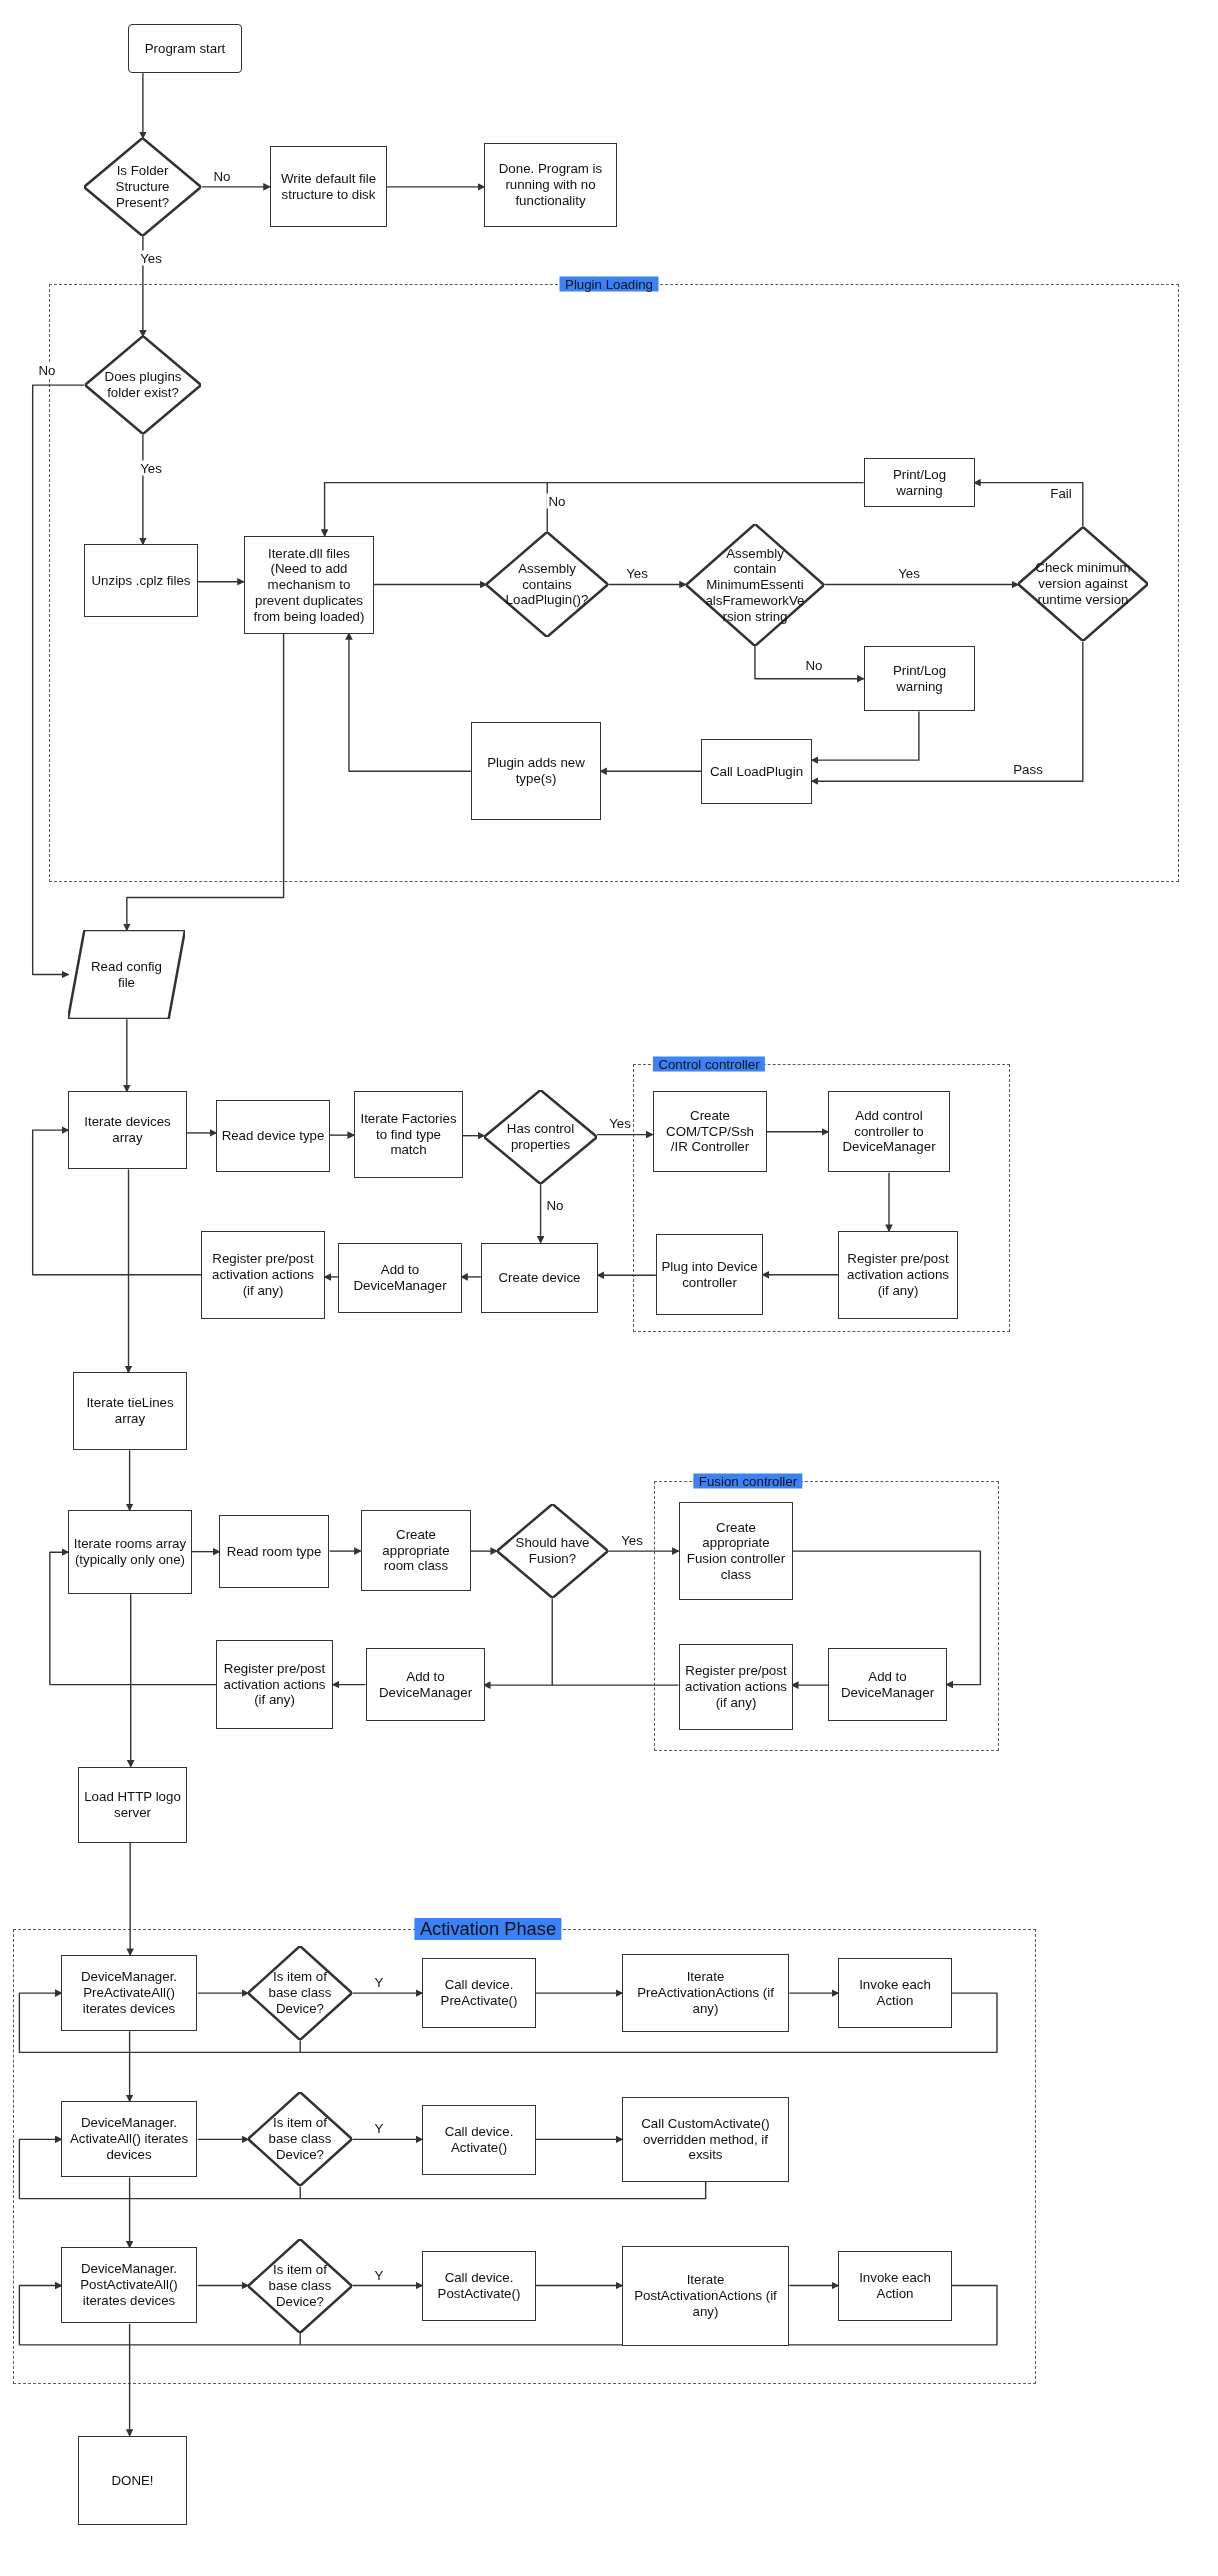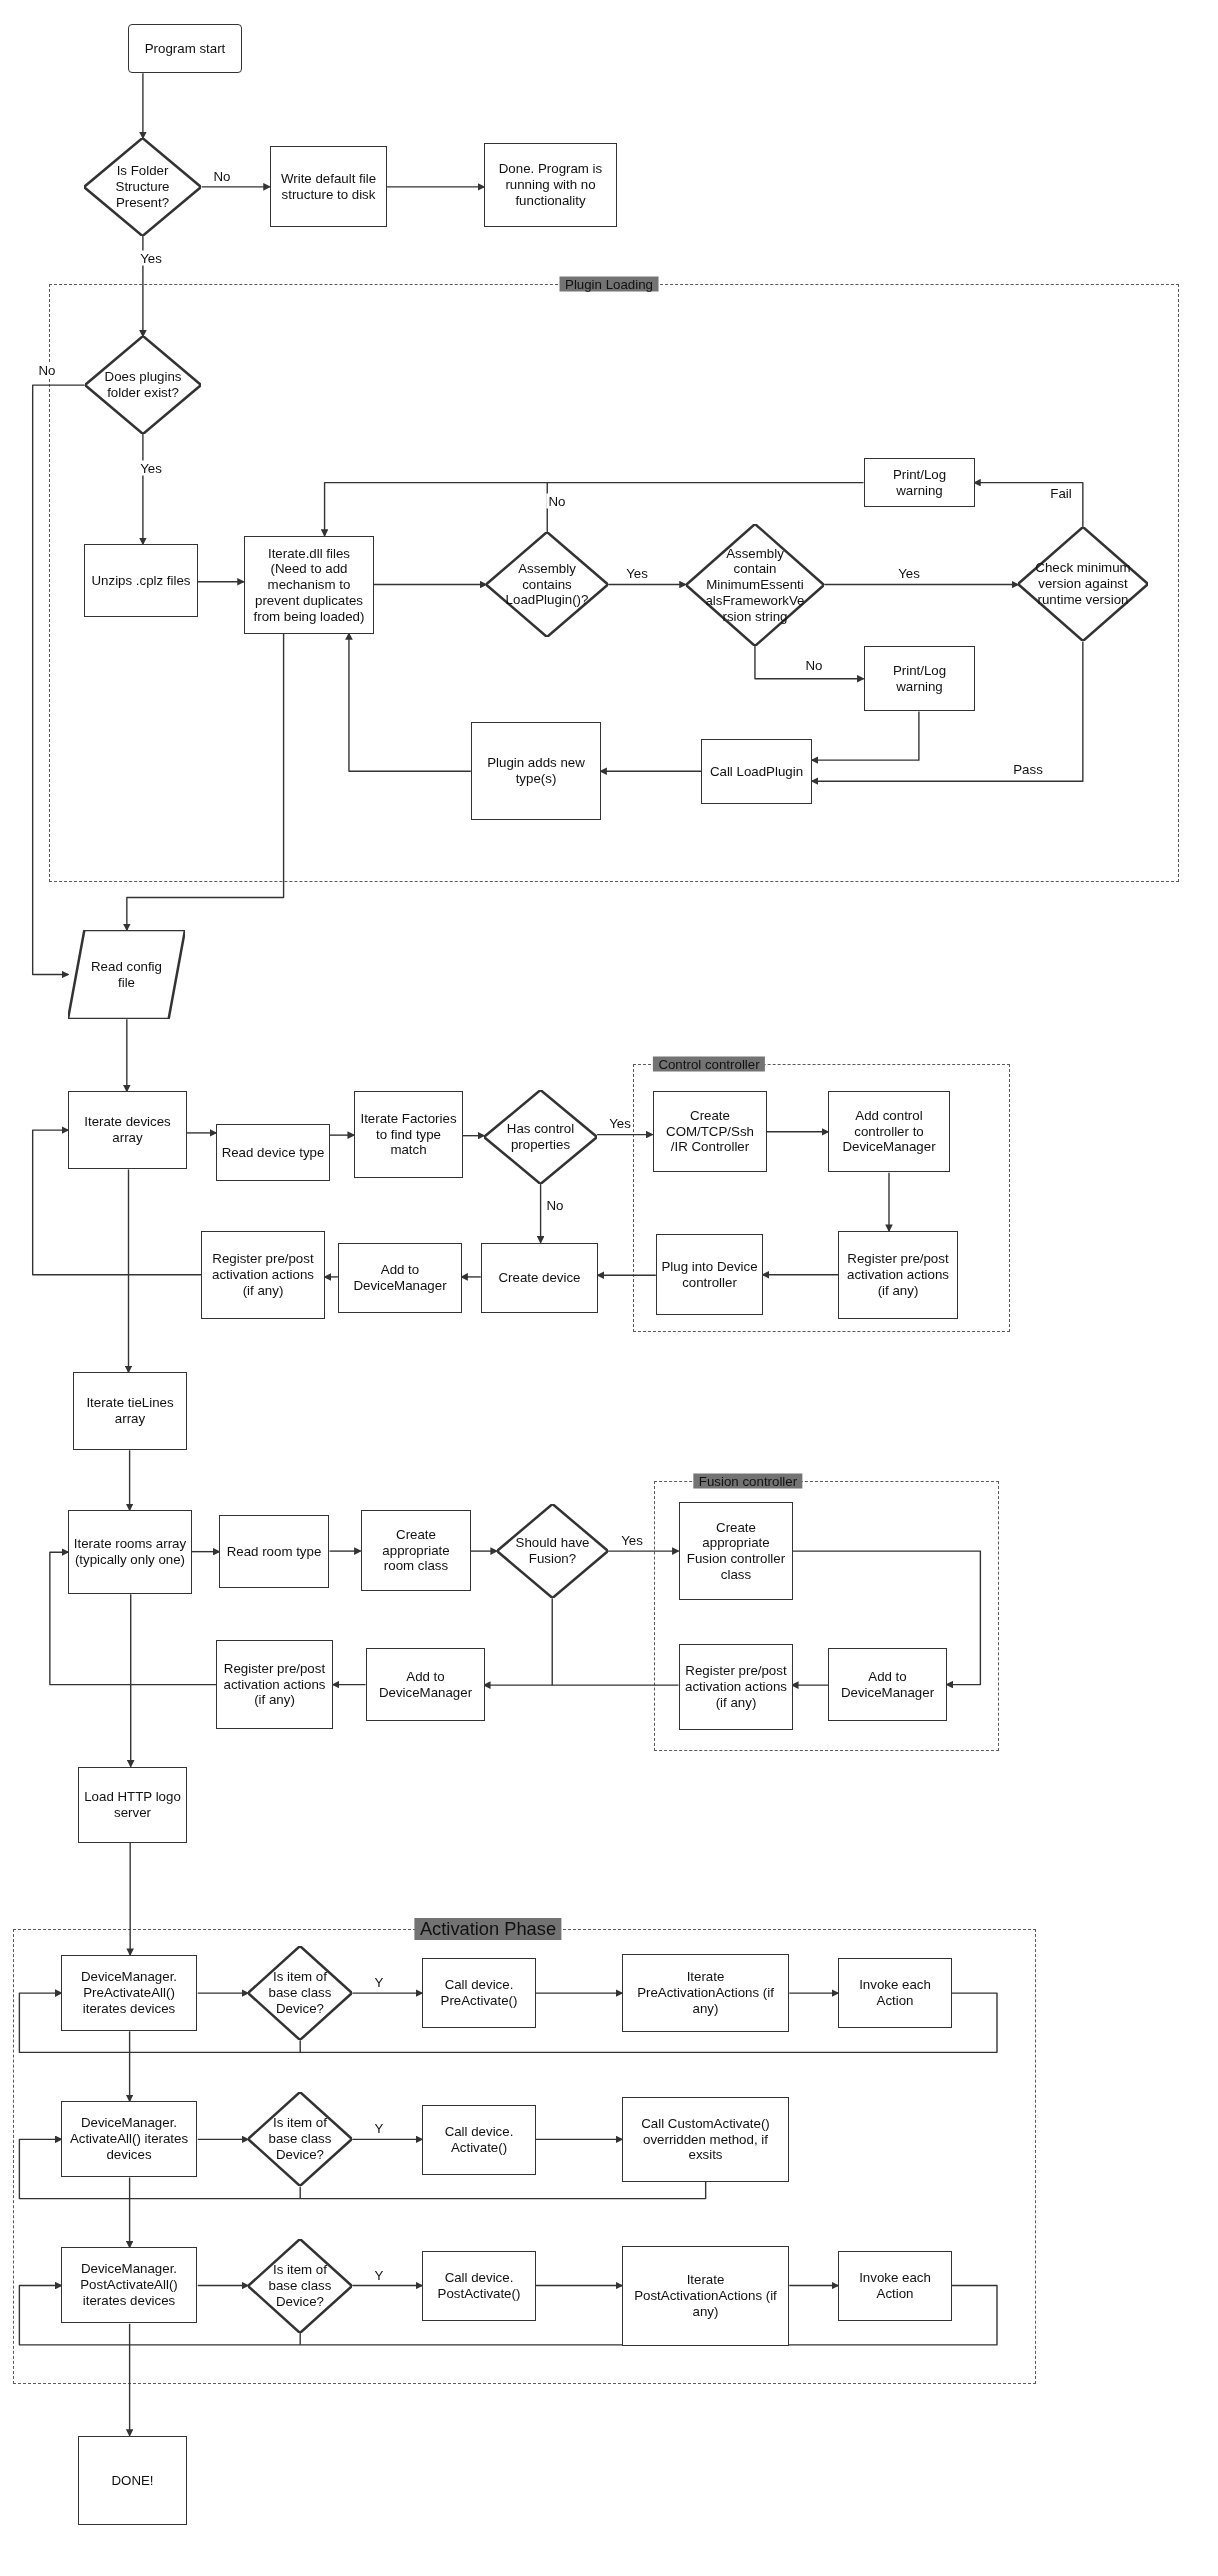--- a/index.html
+++ b/index.html
@@ -3,21 +3,21 @@
 <meta charset="utf-8">
 <style>
   * { box-sizing: border-box; margin: 0; padding: 0; }
   html, body { background: #ffffff; }
   body { font-family: "Liberation Sans", sans-serif; color: #111; }
   .canvas { position: relative; width: 1218px; height: 2576px; background: #ffffff; overflow: hidden; }
 
   svg.edges { position: absolute; left: 0; top: 0; z-index: 1; }
 
   .container-box { position: absolute; border: 1.1px dashed #5a5a5a; z-index: 0; }
-  .container-label { position: absolute; z-index: 3; background: #737373; padding: 0 5.5px;
+  .container-label { position: absolute; z-index: 3; background: #3b82f6; padding: 0 5.5px;
                      font-size: 13.3px; transform: translate(-50%, -50%); white-space: nowrap; }
   .container-label.big { font-weight: normal; font-size: 18.3px; }
 
   .node { position: absolute; z-index: 2; display: flex; align-items: center; justify-content: center;
           text-align: center; font-size: 13.3px; line-height: 1.18; }
   .node.rect { background: #fff; border: 1.4px solid #333; }
   .node.rounded { border-radius: 4px; margin-left: 44px; }
   .node .shape { position: absolute; inset: 0; width: 100%; height: 100%; }
   .node .lbl { position: relative; z-index: 1; padding: 2.2px 4.4px; overflow-wrap: anywhere; }
   .node.diamond .lbl { max-width: 74%; padding: 0; }
@@ -184,21 +184,21 @@
   <div class="node para" style="left:68px;top:930px;width:117px;height:89px">
       <svg class="shape" viewBox="0 0 100 100" preserveAspectRatio="none">
         <polygon points="14,0 100,0 86,100 0,100" fill="#fff" stroke="#333" stroke-width="2.5" vector-effect="non-scaling-stroke"></polygon>
       </svg>
       <span class="lbl">Read config file</span>
     </div>
 
   <div class="node rect" style="left:68px;top:1091px;width:119px;height:78px">
       <span class="lbl">Iterate devices array</span>
     </div>
-  <div class="node rect" style="left:216px;top:1124px;width:114px;height:57px">
+  <div class="node rect" style="left:216px;top:1100px;width:114px;height:72px">
       <span class="lbl">Read device type</span>
     </div>
   <div class="node rect" style="left:354px;top:1091px;width:109px;height:87px">
       <span class="lbl">Iterate Factories to find type match</span>
     </div>
 
   <div class="node diamond" style="left:484px;top:1090px;width:113px;height:94px">
       <svg class="shape" viewBox="0 0 100 100" preserveAspectRatio="none">
         <polygon points="50,0 100,50 50,100 0,50" fill="#fff" stroke="#333" stroke-width="2.5" vector-effect="non-scaling-stroke"></polygon>
       </svg>

